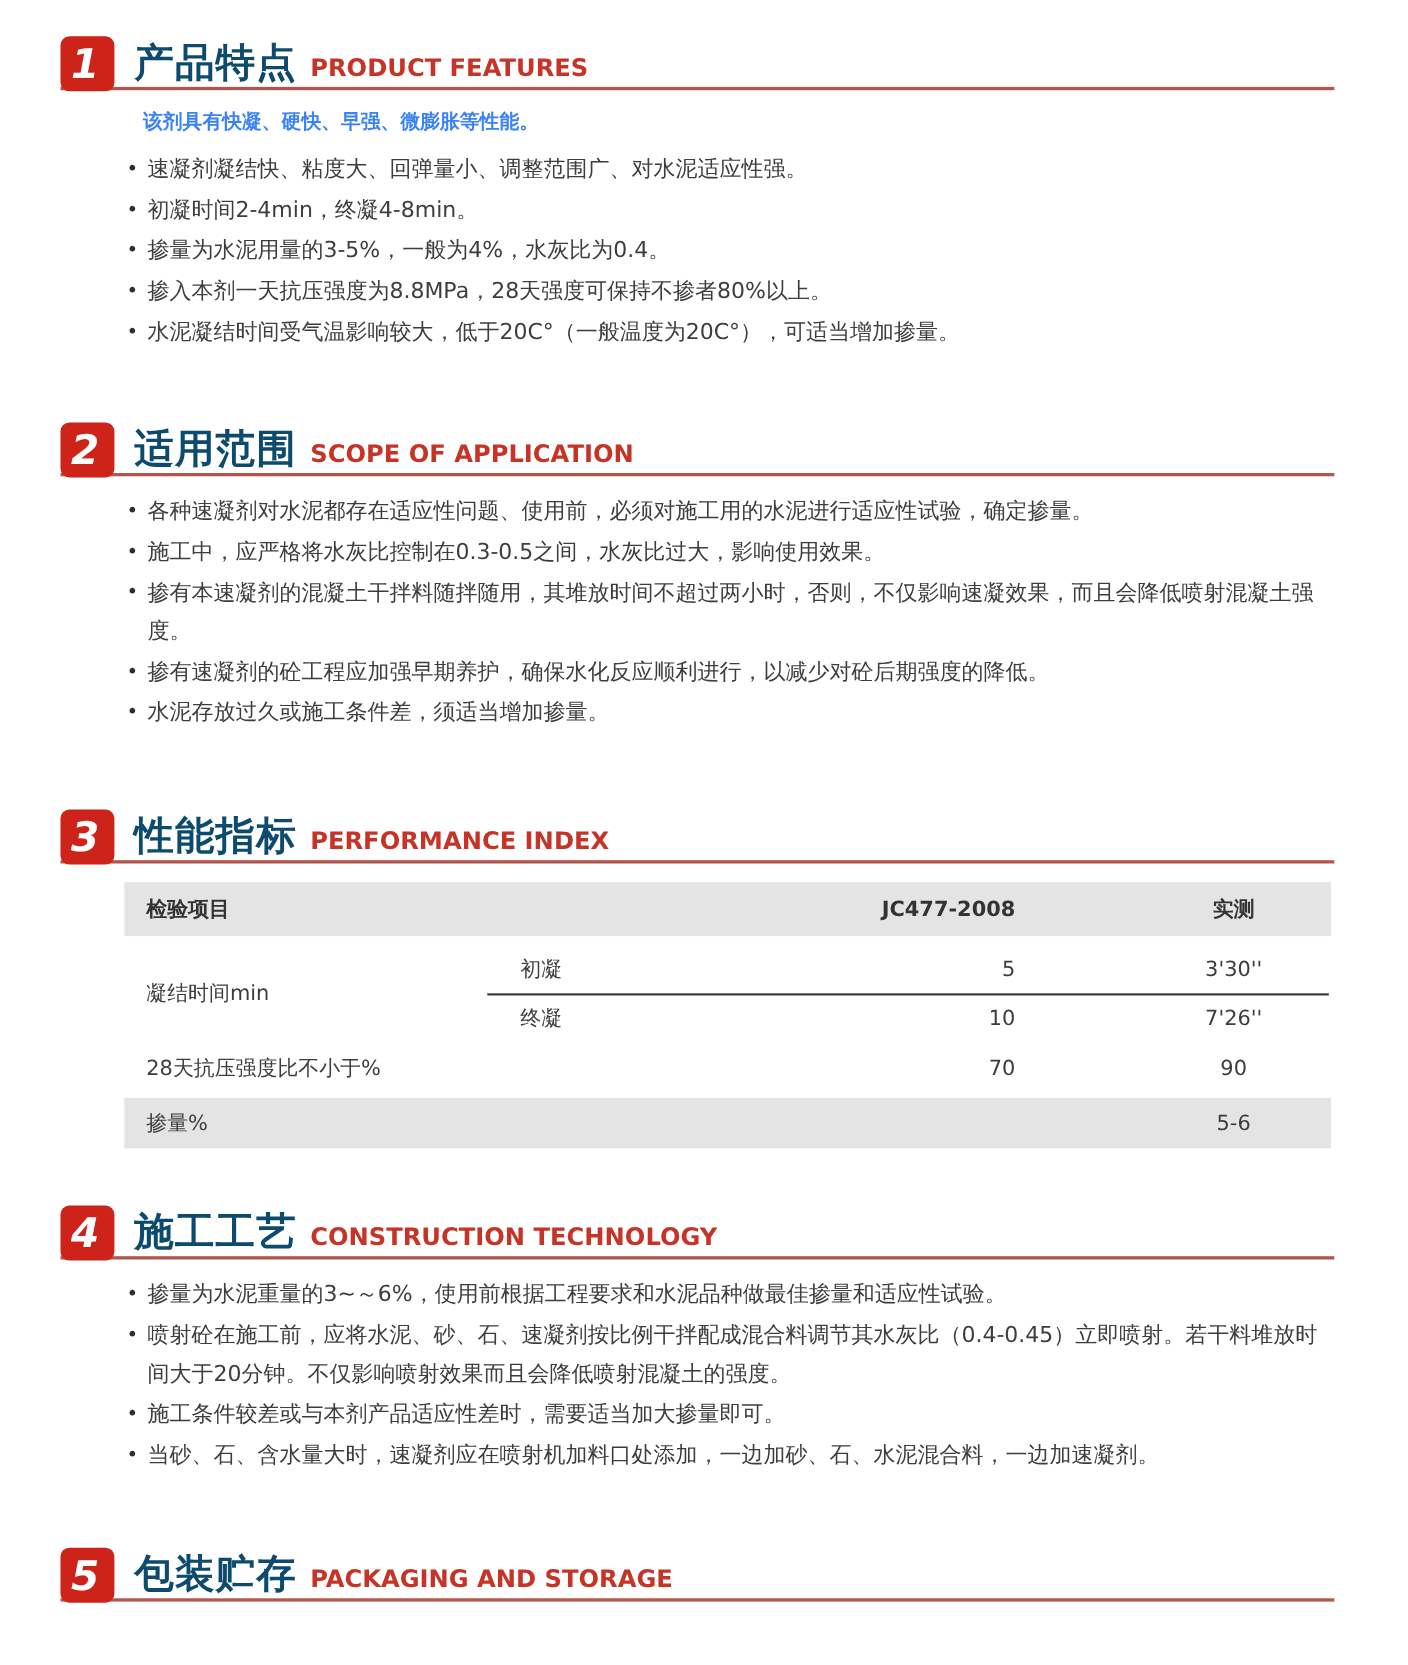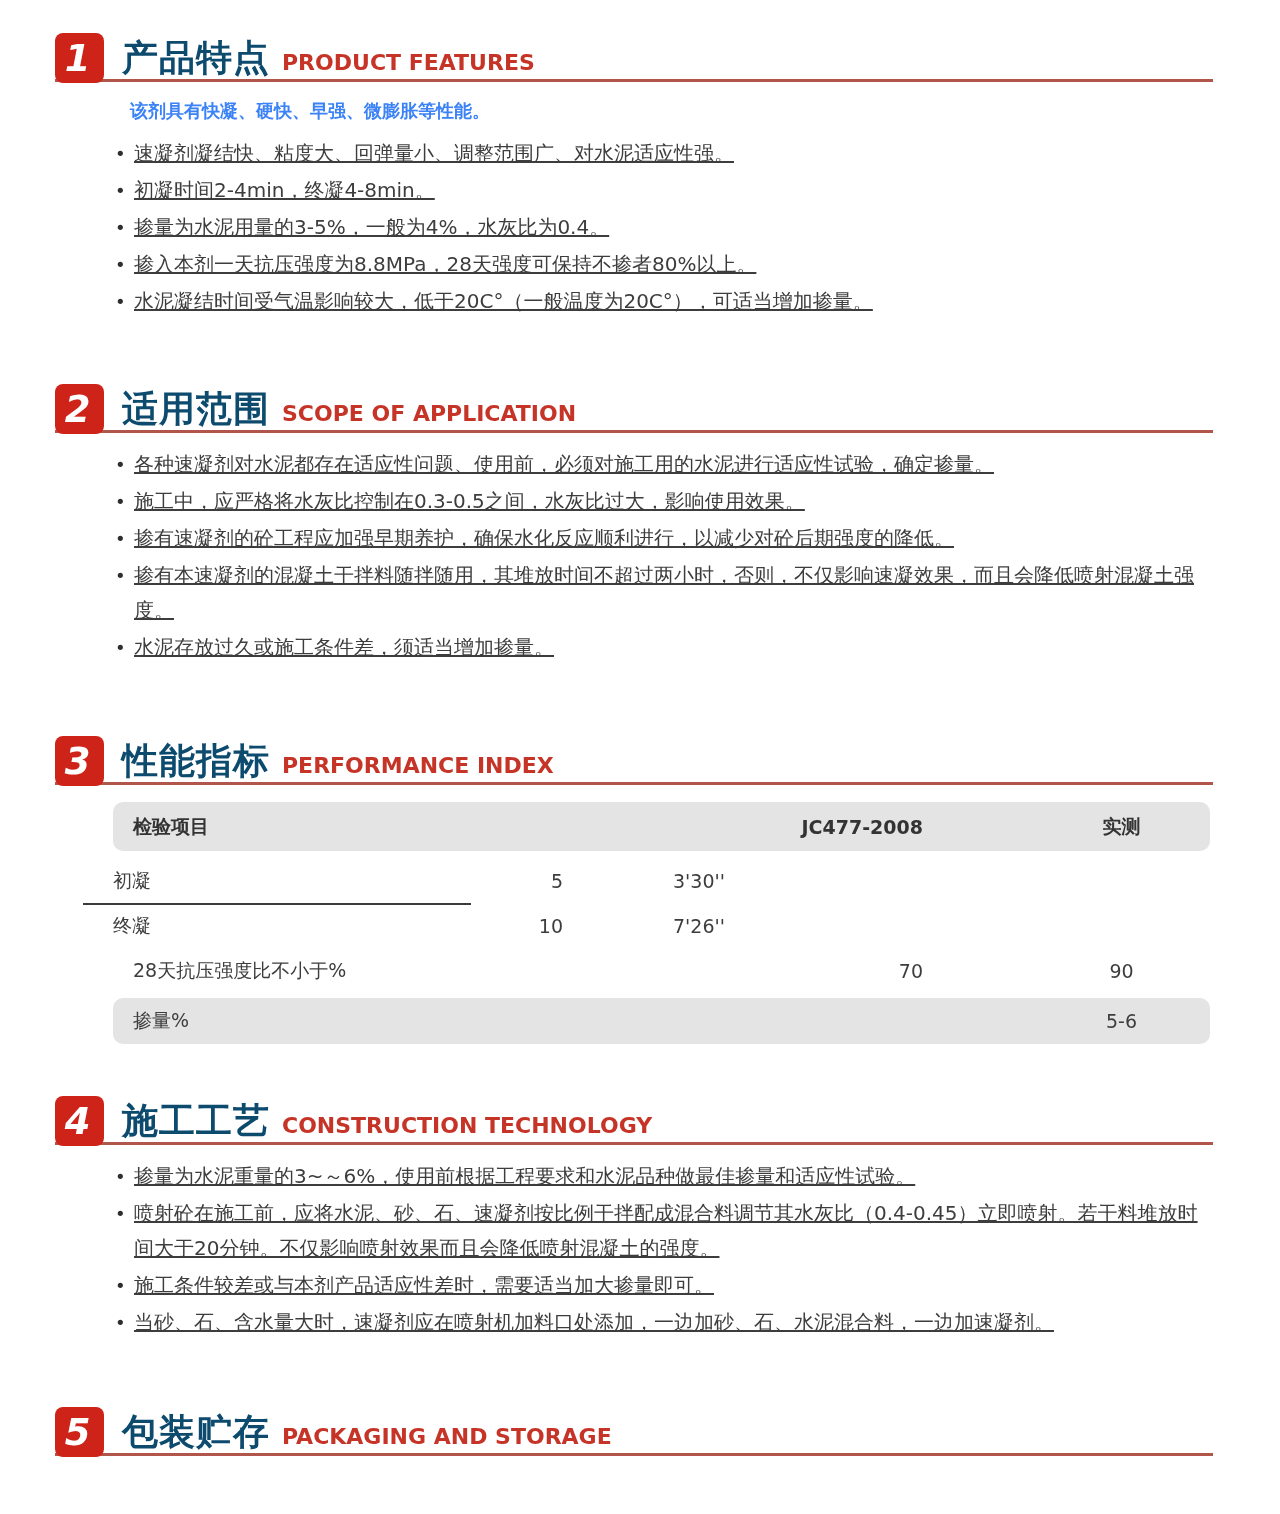--- a/index.html
+++ b/index.html
@@ -61,21 +61,21 @@
 
   
   .sec-body { margin-left: 58px; width: 1100px; margin-top: 14px; }
   .intro {
     font-size: 18px;
     font-weight: bold;
     color: #3b82f6;
     margin: 14px 0 10px 17px;
     line-height: 30px;
   }
-  .bullets { list-style: none; text-decoration: underline; }
+  .bullets { list-style: none; }
   .bullets li {
     position: relative;
     padding-left: 21px;
     font-size: 20px;
     line-height: 35px;
     margin-bottom: 2px;
     color: #3d3d3d;
   }
   .bullets li::before {
     content: "•";
@@ -92,21 +92,20 @@
   .sec-4 { margin-top: 45px; }
   .sec-5 { margin-top: 60px; }
 
   
   .perf-table { margin-left: 58px; margin-top: 17px; width: 1097px; font-size: 19px; }
   .t-row {
     display: grid;
     grid-template-columns: 360px 170px 280px 1fr;
     align-items: center;
     min-height: 46px;
-    border-radius: 10px;
   }
   .t-row.gray { background: #e4e4e4; }
   .t-row { margin-bottom: 4px; }
   .t-head { min-height: 49px; font-weight: bold; color: #333; margin-bottom: 7px; }
   .c1 { padding-left: 20px; }
   .c2 { text-align: left; }
   .c3 { text-align: right; }
   .c4 { padding-left: 110px; text-align: center; }
   .t-double { display: grid; grid-template-columns: 360px 1fr; align-items: center; background: #fff; }
   .sub-rows { position: relative; }
@@ -155,22 +154,22 @@
       <div class="badge">
         <span>2</span>
       </div>
       <div class="title-zh">适用范围</div>
       <div class="title-en">SCOPE OF APPLICATION</div>
     </div>
     <div class="sec-body">
       <ul class="bullets">
         <li>各种速凝剂对水泥都存在适应性问题、使用前，必须对施工用的水泥进行适应性试验，确定掺量。</li>
         <li>施工中，应严格将水灰比控制在0.3-0.5之间，水灰比过大，影响使用效果。</li>
+        <li>掺有本速凝剂的混凝土干拌料随拌随用，其堆放时间不超过两小时，否则，不仅影响速凝效果，而且会降低喷射混凝土强度。</li>
         <li>掺有速凝剂的砼工程应加强早期养护，确保水化反应顺利进行，以减少对砼后期强度的降低。</li>
-        <li>掺有本速凝剂的混凝土干拌料随拌随用，其堆放时间不超过两小时，否则，不仅影响速凝效果，而且会降低喷射混凝土强度。</li>
         <li>水泥存放过久或施工条件差，须适当增加掺量。</li>
       </ul>
     </div>
   </div>
 
   <div class="section sec-3">
     <div class="sec-header">
       <div class="badge">
         <span>3</span>
       </div>
@@ -180,20 +179,21 @@
 
     <div class="perf-table">
       <div class="t-row t-head gray">
         <div class="c1">检验项目</div>
         <div class="c2"></div>
         <div class="c3">JC477-2008</div>
         <div class="c4">实测</div>
       </div>
 
       <div class="t-double">
+        <div class="c1">凝结时间min</div>
         <div class="sub-rows">
           <div class="sub-row">
             <div class="c2">初凝</div>
             <div class="c3">5</div>
             <div class="c4">3'30''</div>
           </div>
           <div class="sub-divider"></div>
           <div class="sub-row">
             <div class="c2">终凝</div>
             <div class="c3">10</div>

